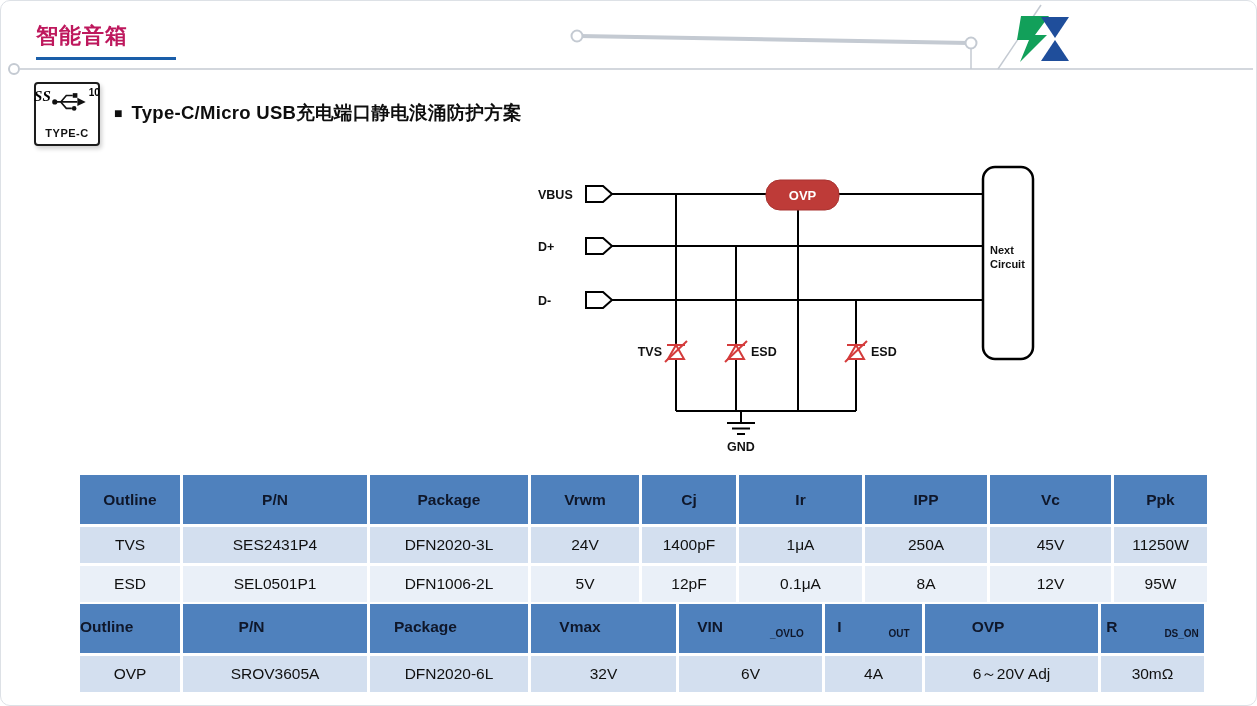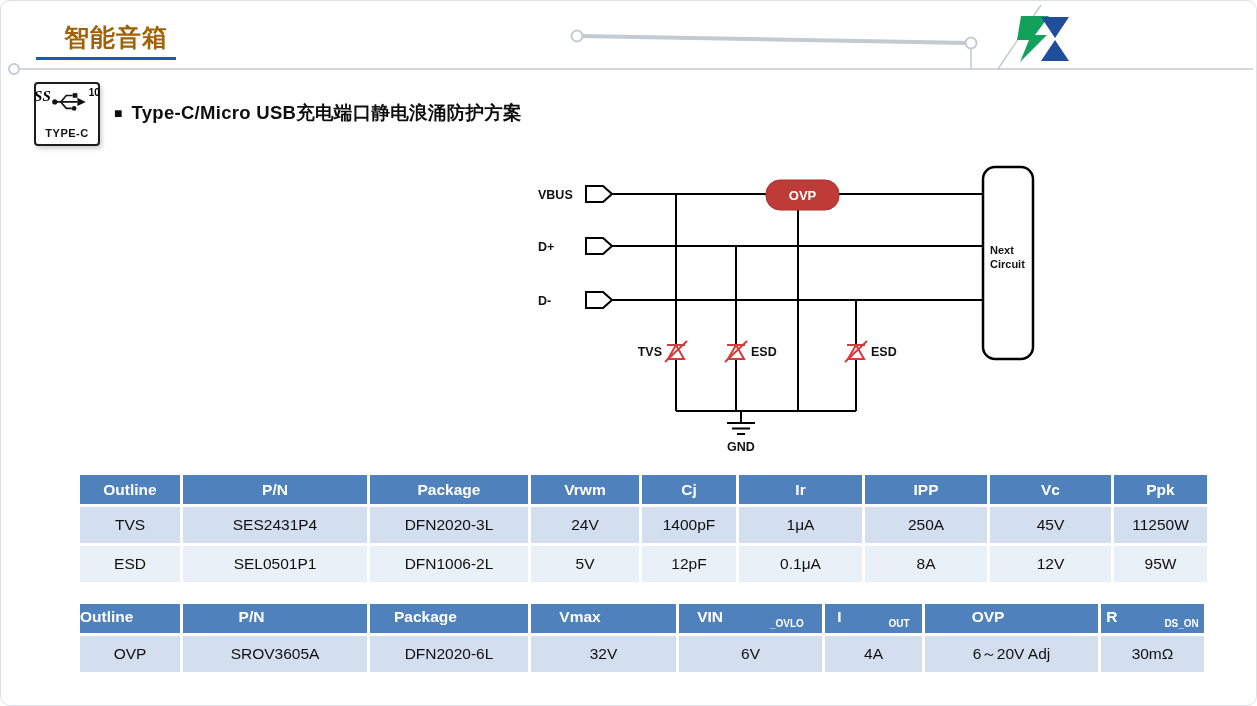--- a/index.html
+++ b/index.html
@@ -1,20 +1,20 @@
 <!DOCTYPE html>
 <html><head>
 <meta charset="utf-8">
 <style>
   html,body{margin:0;padding:0;background:#ffffff;}
   .page{position:relative;width:1257px;height:706px;background:#ffffff;overflow:hidden;
         font-family:"Liberation Sans",sans-serif;border:1px solid #dde1e6;border-radius:10px;box-sizing:border-box;}
 
   
-  .title{position:absolute;left:35px;top:20px;font-size:25px;font-weight:bold;color:#a16207;letter-spacing:1px;margin-left:28px;}
+  .title{position:absolute;left:35px;top:20px;font-size:22px;font-weight:bold;color:#be185d;letter-spacing:1px;}
   .title-underline{position:absolute;left:35px;top:56px;width:140px;height:3px;background:#1A5EA9;}
   .decor{position:absolute;left:0;top:0;}
   .logo{position:absolute;left:1014px;top:14px;display:flex;align-items:center;gap:10px;}
   .logo-text{display:flex;flex-direction:column;align-items:flex-start;}
   .logo-cn{font-size:27px;font-weight:bold;color:#1F4E9B;letter-spacing:3px;line-height:1.1;}
   .logo-en{font-size:10.5px;color:#2A62A8;letter-spacing:2.6px;margin-top:2px;}
 
   
   .usb-badge{position:absolute;left:33px;top:81px;width:66px;height:64px;border:2px solid #1c1c1c;border-radius:4px;
              background:#fff;box-shadow:2px 3px 4px rgba(0,0,0,.18);display:flex;flex-direction:column;
@@ -44,21 +44,21 @@
   .circuit line.dioline{stroke:#D43C3C;stroke-width:2;}
   .lbl{font-size:12.5px;font-weight:bold;fill:#111;}
   .sm{font-size:11px;}
   .end{text-anchor:end;}
   .mid{text-anchor:middle;}
 
   
   .spec-table{position:absolute;left:76px;border-collapse:separate;border-spacing:3px;table-layout:fixed;}
   .t1{top:471px;width:1107px;}
   .t2{top:600px;width:1107px;}
-  .spec-table th{background:#4F81BD;color:#ffffff;font-size:15.5px;font-weight:bold;height:29px;text-align:center;padding:0;}
+  .spec-table th{background:#4F81BD;color:#0f172a;font-size:15.5px;font-weight:bold;height:49px;text-align:center;padding:0;}
   .spec-table td{font-size:15.5px;color:#101010;height:36px;text-align:center;padding:0;}
   .t1 tbody tr:nth-child(1) td{background:#D3DFEF;}
   .t1 tbody tr:nth-child(2) td{background:#EAF0F8;}
   .t2 tbody td{background:#D3DFEF;}
   sub.hs{font-size:10px;font-weight:bold;margin-left:47px;}
 </style>
 </head>
 <body>
 
 <div class="page">

